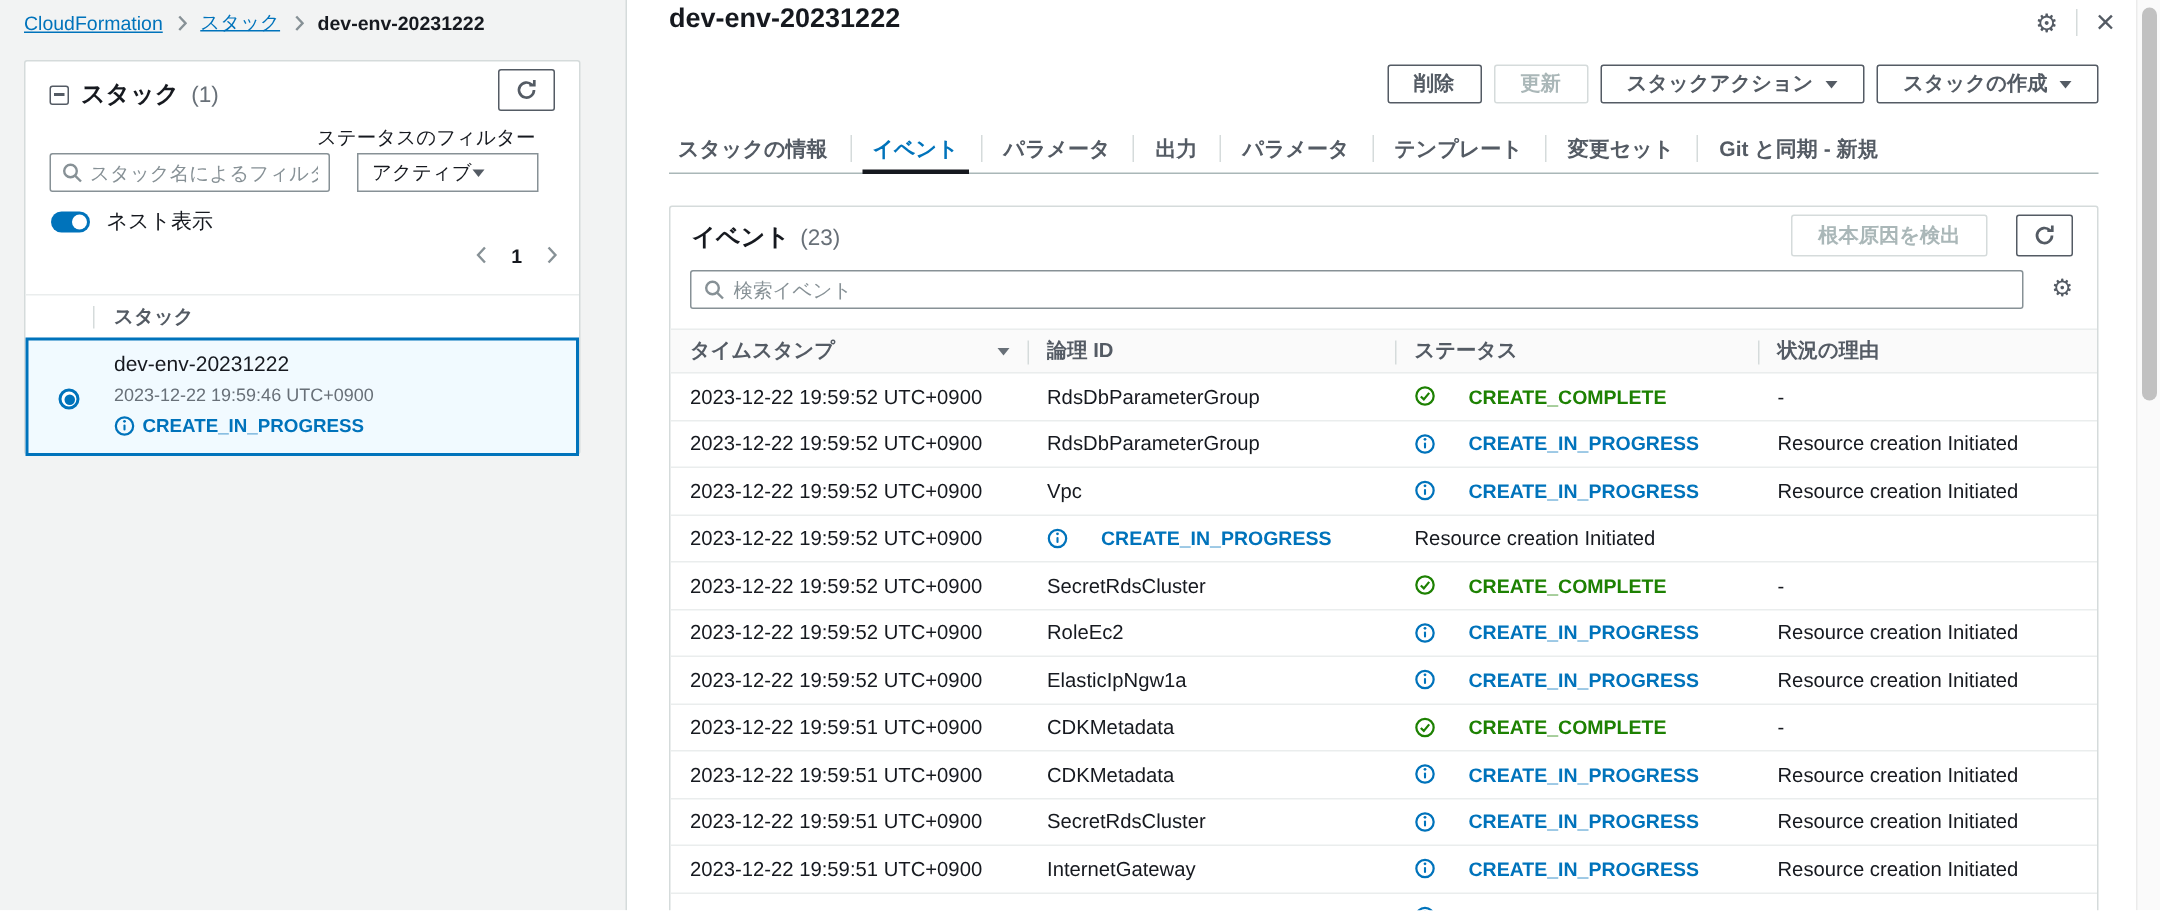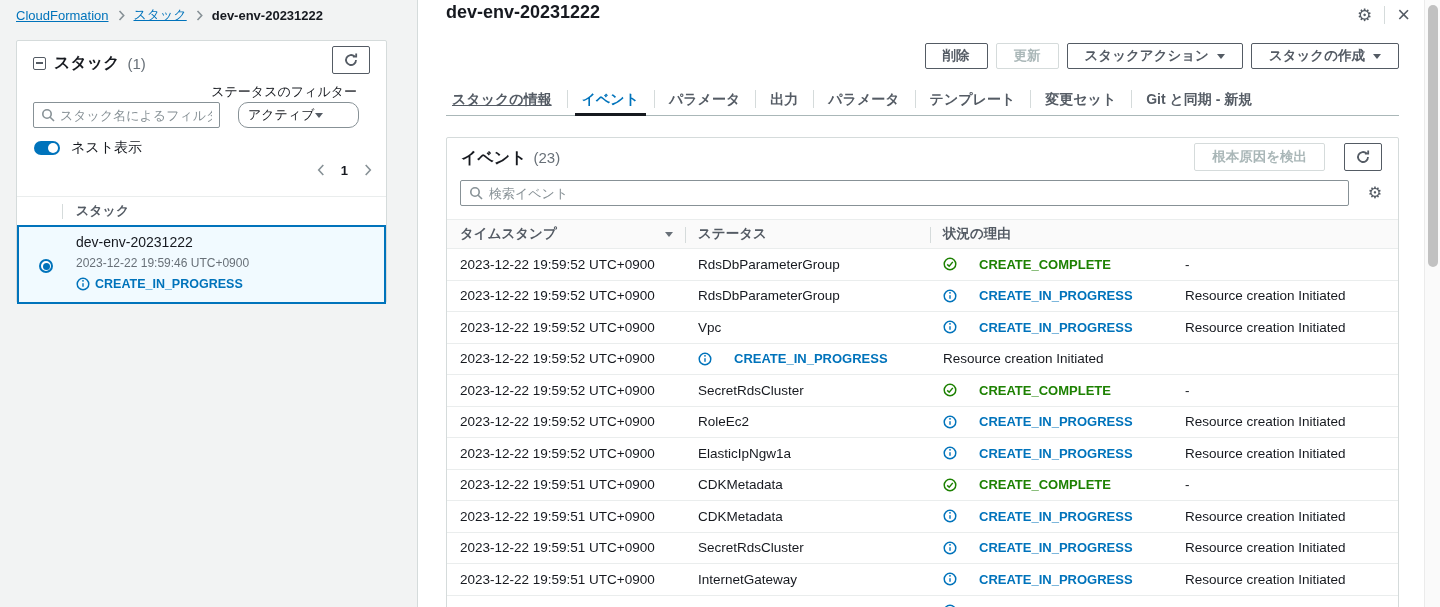--- a/index.html
+++ b/index.html
@@ -20,21 +20,21 @@
   .stacks-head-title .cnt { font-size:15px; color:#687078; }
   .icon-collapse { width:13px; height:13px; border:1.5px solid #545b64; border-radius:2px; position:relative; display:inline-block; }
   .icon-collapse::after { content:""; position:absolute; left:2px; right:2px; top:4px; height:1.5px; background:#545b64; }
   .btn-icon { width:38px; height:28px; background:#fff; border:1px solid #545b64; border-radius:2px; display:flex; align-items:center; justify-content:center; cursor:pointer; color:#545b64; }
   .stacks-refresh { position:absolute; right:16px; top:5px; }
 
   .filter-label { position:absolute; top:42px; right:29px; font-size:13px; color:#16191f; }
   .sb-search { position:absolute; left:16px; top:61px; width:187px; height:26px; border:1px solid #879196; border-radius:2px; background:#fff; display:flex; align-items:center; padding:0 7px; gap:5px; color:#879196; }
   .sb-search input, .ev-search input { border:none; outline:none; flex:1; font-size:13px; font-family:inherit; color:#16191f; background:transparent; min-width:0; }
   .sb-search input::placeholder, .ev-search input::placeholder { color:#879196; }
-  .dropdown { position:absolute; left:221px; top:61px; width:121px; height:26px; border:1px solid #879196; border-radius:10px; background:#fff; display:flex; align-items:center; justify-content:flex-start; padding:0 9px; font-size:13px; cursor:pointer; }
+  .dropdown { position:absolute; left:221px; top:61px; width:121px; height:26px; border:1px solid #879196; border-radius:0; background:#fff; display:flex; align-items:center; justify-content:flex-start; padding:0 9px; font-size:13px; cursor:pointer; }
   .caret { width:0; height:0; border-left:4.5px solid transparent; border-right:4.5px solid transparent; border-top:5px solid #545b64; display:inline-block; }
 
   .toggle-row { position:absolute; left:17px; top:98px; display:flex; align-items:center; gap:11px; font-size:14px; }
   .toggle { width:26px; height:14px; border-radius:7px; background:#0073bb; position:relative; cursor:pointer; display:inline-block; }
   .toggle::after { content:""; position:absolute; right:2px; top:2px; width:10px; height:10px; border-radius:50%; background:#fff; }
 
   .pagination { position:absolute; top:121px; right:12px; display:flex; align-items:center; gap:14px; }
   .page-chevron { display:flex; align-items:center; cursor:pointer; padding:2px; }
   .page-num { font-size:13px; font-weight:700; color:#16191f; cursor:pointer; }
 
@@ -60,21 +60,21 @@
   .gear-glyph { font-size:17px; color:#545b64; cursor:pointer; line-height:1; }
   .ti-divider { width:1px; height:18px; background:#d5dbdb; }
   .close-glyph { font-size:22px; color:#545b64; cursor:pointer; line-height:1; font-weight:400; }
 
   .actions-row { position:absolute; top:43px; right:25px; display:flex; gap:8px; }
   .btn { height:26px; background:#fff; border:1px solid #545b64; border-radius:2px; color:#545b64; font-size:13.5px; font-weight:700; font-family:inherit; padding:0 17px; display:flex; align-items:center; gap:8px; cursor:pointer; white-space:nowrap; }
   .btn.disabled { border-color:#d5dbdb; color:#aab7b8; cursor:default; }
 
   .tabs-row { position:absolute; top:84px; left:28px; right:25px; height:32px; border-bottom:1px solid #aab7b8; display:flex; }
   .tab { position:relative; padding:0 15px; line-height:30px; font-size:14px; font-weight:700; color:#545b64; cursor:pointer; white-space:nowrap; }
-  .tab:first-child { padding-left:6px;text-decoration:underline; }
+  .tab:first-child { padding-left:6px; }
   .tab:not(:first-child)::before { content:""; position:absolute; left:0; top:6px; width:1px; height:18px; background:#d5dbdb; }
   .tab.active { color:#0073bb; }
   .tab.active::after { content:""; position:absolute; left:8px; right:8px; bottom:-1px; height:3px; background:#16191f; }
 
   
   .events-card { position:absolute; top:137px; left:28px; right:25px; bottom:-2px; background:#fff; border:1px solid #d5dbdb; border-radius:2px 2px 0 0; overflow:hidden; }
   .ev-head { position:relative; height:42px; }
   .ev-title { position:absolute; left:14px; top:10px; display:flex; align-items:baseline; gap:7px; }
   .ev-title .ttl { font-size:16px; font-weight:700; }
   .ev-title .cnt { font-size:15px; color:#687078; }
@@ -265,20 +265,23 @@
         </div>
         <span class="ev-gear gear-glyph" style="font-size:16px;">⚙</span>
       </div>
 
       <div class="thead">
         <div class="th">
           <span>タイムスタンプ</span>
           <span class="sort-desc"></span>
         </div>
         <div class="th">
+          <span>論理 ID</span>
+        </div>
+        <div class="th">
           <span>ステータス</span>
         </div>
         <div class="th">
           <span>状況の理由</span>
         </div>
       </div>
 
       <div>
           <div class="erow st-complete">
     <div class="cell c-time">2023-12-22 19:59:52 UTC+0900</div>

